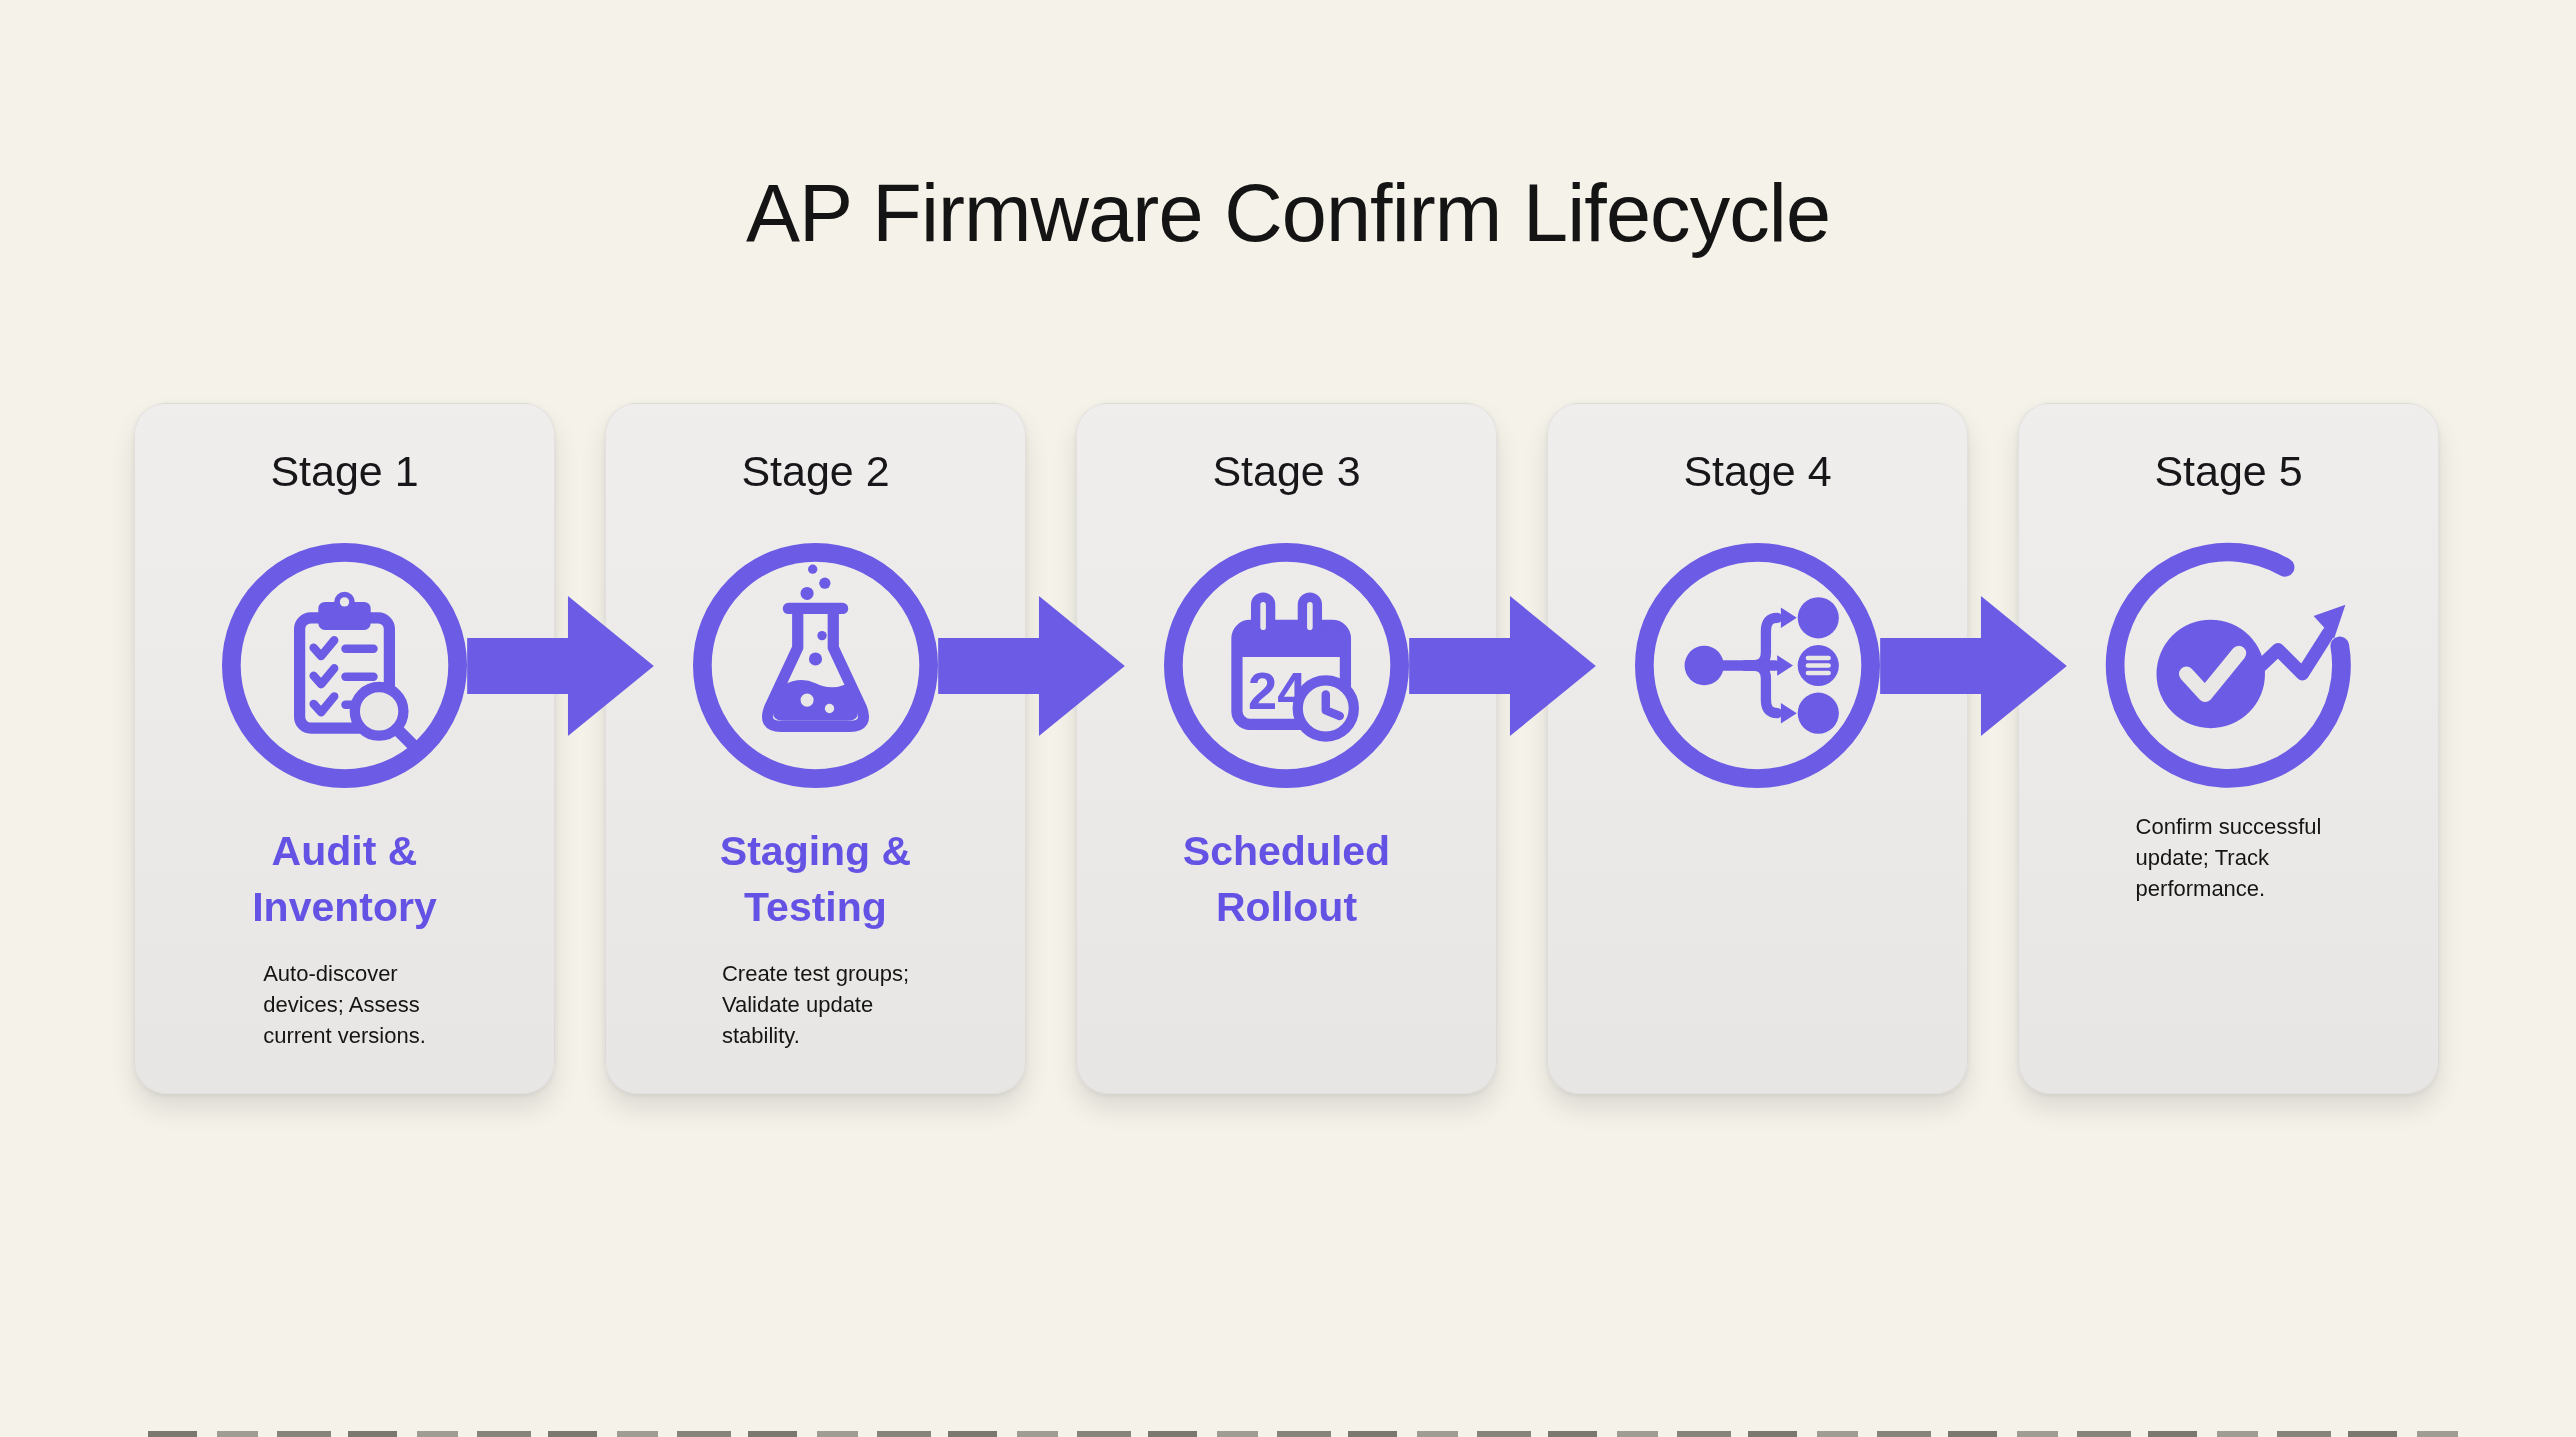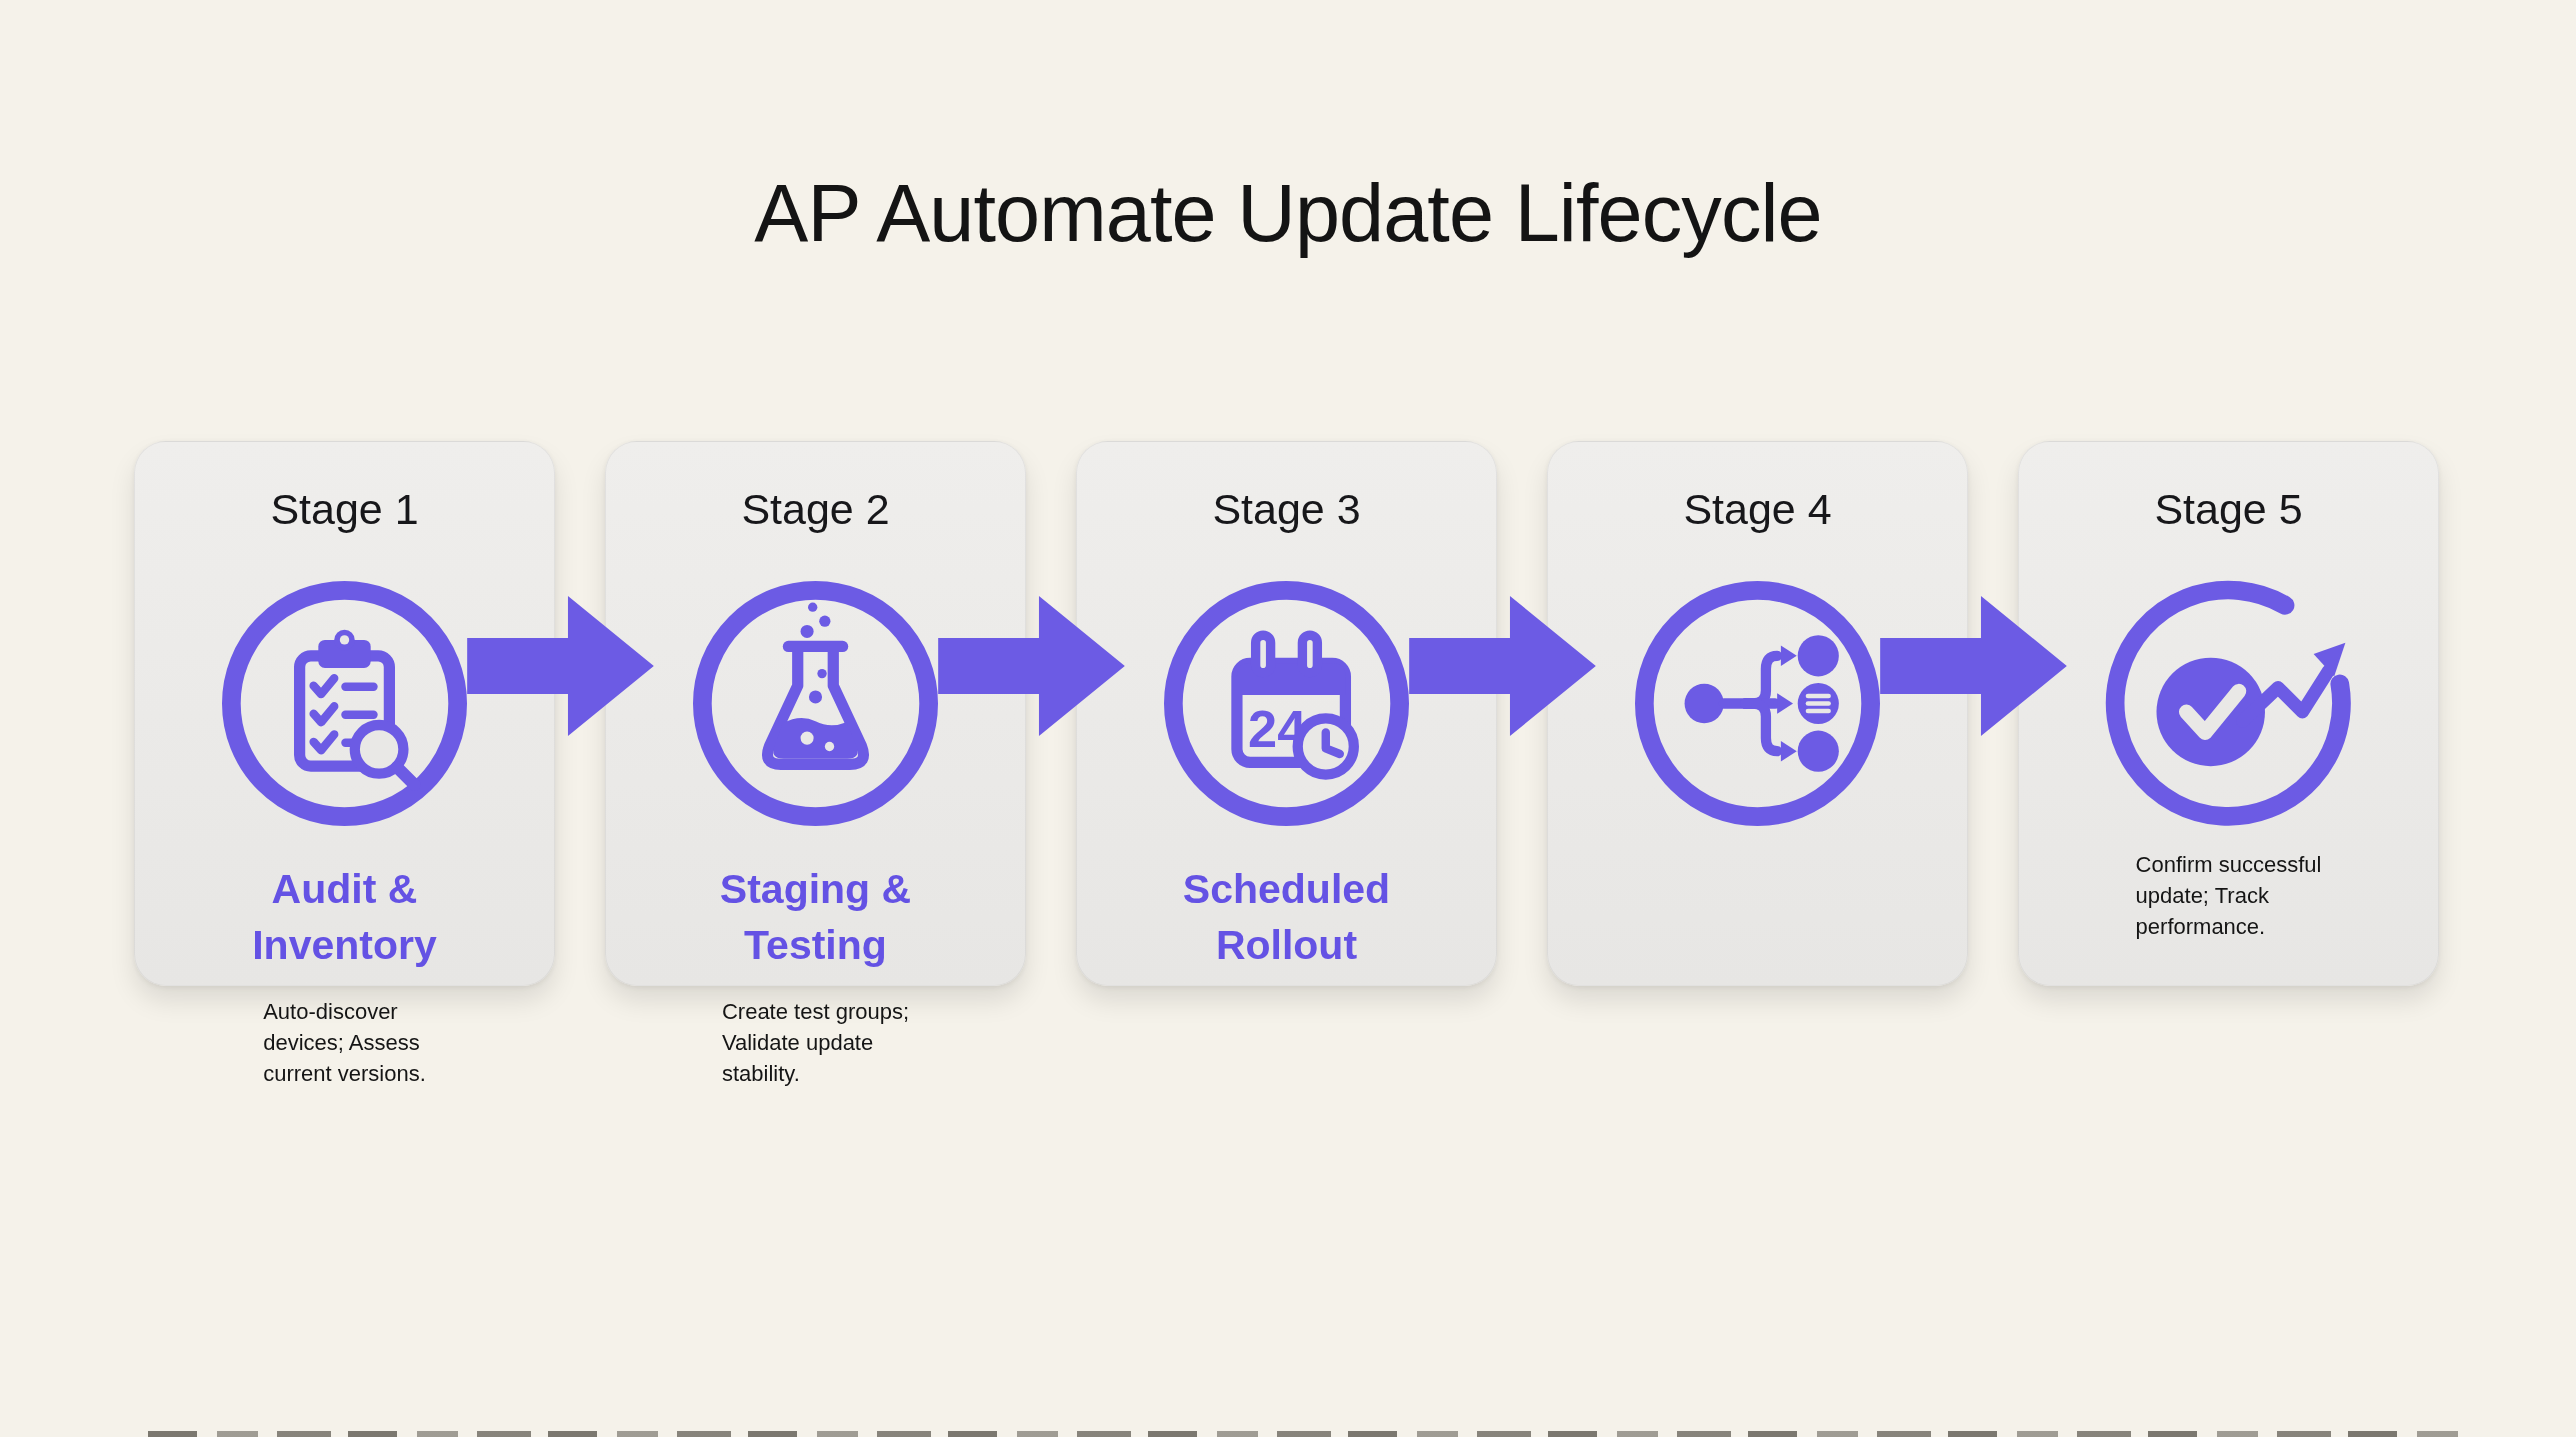--- a/index.html
+++ b/index.html
@@ -20,26 +20,26 @@
   .title{
     position:absolute;top:167px;left:0;width:100%;
     text-align:center;font-size:81px;font-weight:500;
     letter-spacing:-0.9px;color:#141414;margin:0;
   }
   .row{
     position:absolute;left:134px;top:403px;
     display:flex;align-items:flex-start;
   }
   .card{
-    width:421px;height:545px;border-radius:32px;
+    width:421px;height:691px;border-radius:32px;
     background:linear-gradient(180deg,#efeeec 0%,#e7e6e4 100%);
     border:0.9px solid rgba(0,0,0,0.05);
     box-shadow:0 15px 26px rgba(0,0,0,0.10), 0 1.9px 5.6px rgba(0,0,0,0.06);
     display:flex;flex-direction:column;align-items:center;
-    position:relative;z-index:1;margin-top:38px;
+    position:relative;z-index:1;
   }
   .stage-label{
     margin-top:43px;font-size:43px;font-weight:500;color:#17171a;line-height:1.15;
   }
   .icon-wrap{margin-top:47px;width:245px;height:245px;}
   .card-title{
     margin:36px 0 0 0;font-size:41px;font-weight:700;line-height:1.35;
     color:var(--heading);text-align:center;white-space:pre-line;
   }
   .card-desc{
@@ -57,21 +57,21 @@
       rgba(62,58,49,0.78) 0 49px, transparent 49px 69px,
       rgba(62,58,49,0.55) 69px 110px, transparent 110px 129px,
       rgba(62,58,49,0.70) 129px 183px, transparent 183px 200px);
     opacity:.85;
   }
   svg{display:block;}
 </style>
 </head>
 <body>
 
-<h1 class="title">AP Automate Update Lifecycle</h1>
+<h1 class="title">AP Firmware Confirm Lifecycle</h1>
 
 <div class="row">
 
   <section class="card">
     <div class="stage-label">Stage 1</div>
     <div class="icon-wrap">
       <svg width="245" height="245" viewBox="0 0 262 262">
         <circle cx="131" cy="131" r="121" fill="none" style="stroke:var(--accent)" stroke-width="20"></circle>
         <rect x="83" y="80" width="96" height="118" rx="12" fill="none" style="stroke:var(--accent)" stroke-width="12"></rect>
         <rect x="103" y="63" width="56" height="30" rx="7" style="fill:var(--accent)"></rect>

